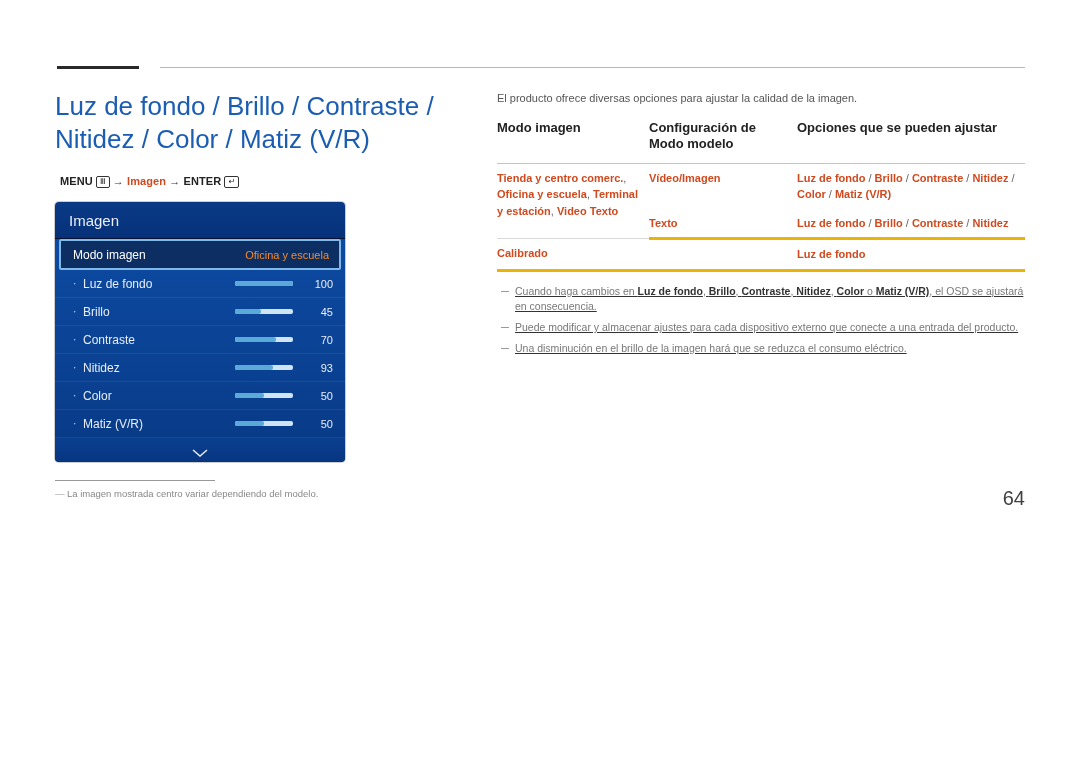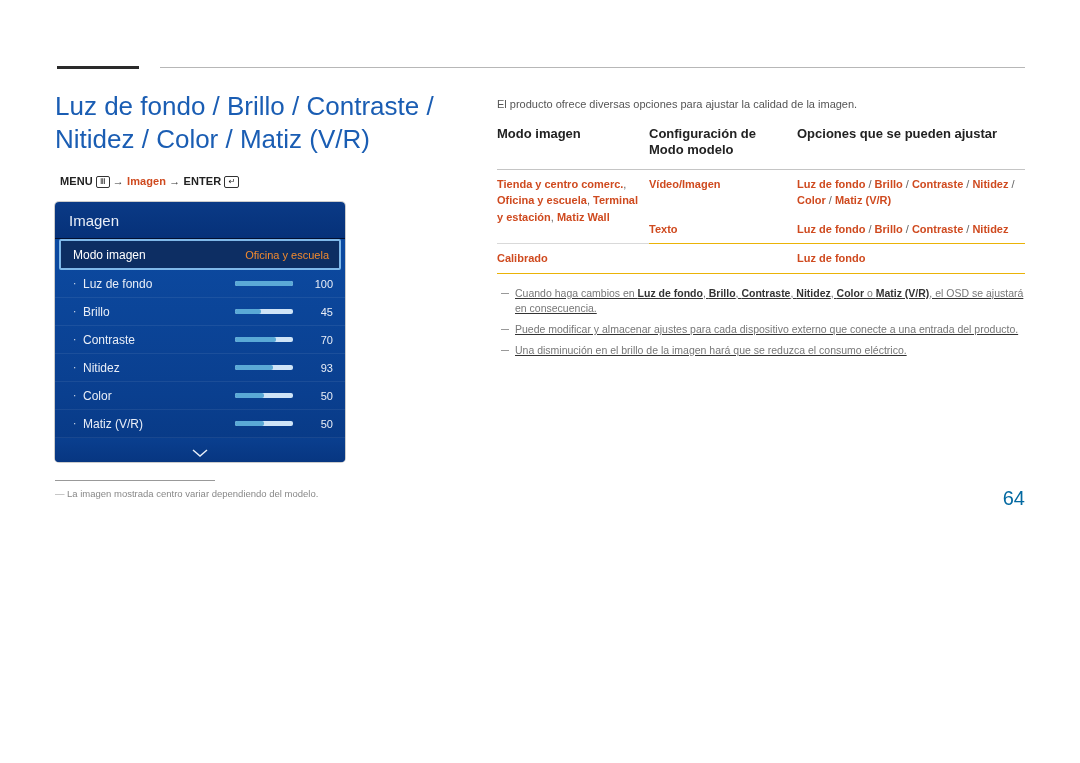--- a/index.html
+++ b/index.html
@@ -148,40 +148,40 @@
     margin: 18px 0 6px 0;
   }
   .footnote {
     font-size: 9.5px;
     color: #888;
     display: flex;
     line-height: 1.4;
   }
   .footnote .dash { width: 12px; color: #aaa; }
   
-  .intro { font-size: 11px; color: #555; margin-top: 8px; margin-bottom: 16px; }
+  .intro { font-size: 11px; color: #555; margin-top: 2px; margin-bottom: 16px; }
   table.modes {
     border-collapse: collapse;
     width: 100%;
     font-size: 11px;
   }
   table.modes th {
     text-align: left;
     font-weight: 700;
     font-size: 13px;
     color: #222;
     padding: 0 8px 10px 0;
     vertical-align: top;
     border-bottom: 1px solid #c5c5c5;
     line-height: 1.25;
   }
   table.modes td {
     vertical-align: top;
     padding: 6px 8px 6px 0;
-    border-bottom: 1px solid #eab308;
+    border-bottom: 3px solid #eab308;
     color: #cf4a1f;
     font-weight: 700;
     line-height: 1.5;
   }
   table.modes td .sep { color: #666; font-weight: 400; }
   table.modes .col1 { width: 152px; }
   table.modes .col2 { width: 148px; }
   .notes {
     margin-top: 12px;
     padding-left: 2px;
@@ -206,21 +206,21 @@
     top: 7px;
     width: 8px;
     border-top: 1px solid #999;
   }
   .note-item .txt { flex: 1; }
   .note-item .txt b { color: #333; font-weight: 700; }
   .pagenum {
     position: absolute;
     bottom: 20px;
     right: 55px;
-    color: #0369a1;
+    color: #404040;
     font-size: 20px;
     font-weight: 300;
   }
 </style>
 </head>
 <body>
 
 <div class="page">
   <div class="top-rule-short"></div>
   <div class="top-rule-long"></div>
@@ -325,21 +325,21 @@
           </colgroup>
         <thead>
           <tr>
             <th>Modo imagen</th>
             <th>Configuración de Modo modelo</th>
             <th>Opciones que se pueden ajustar</th>
           </tr>
         </thead>
         <tbody id="modes-body">
         <tr>
-              <td rowspan="2" style="border-bottom: 1px solid rgb(217, 217, 217);"><span>Tienda y centro comerc.</span><span class="sep">, </span><span>Oficina y escuela</span><span class="sep">, </span><span>Terminal y estación</span><span class="sep">, </span><span>Matiz Wall</span></td>
+              <td rowspan="2" style="border-bottom: 1px solid rgb(217, 217, 217);"><span>Tienda y centro comerc.</span><span class="sep">, </span><span>Oficina y escuela</span><span class="sep">, </span><span>Terminal y estación</span><span class="sep">, </span><span>Video Texto</span></td>
               <td style="border-bottom: none;">Vídeo/Imagen</td>
               <td style="border-bottom: none;"><span>Luz de fondo</span><span class="sep"> / </span><span>Brillo</span><span class="sep"> / </span><span>Contraste</span><span class="sep"> / </span><span>Nitidez</span><span class="sep"> / </span><span>Color</span><span class="sep"> / </span><span>Matiz (V/R)</span></td>
             </tr>
             <tr>
               <td>Texto</td>
               <td><span>Luz de fondo</span><span class="sep"> / </span><span>Brillo</span><span class="sep"> / </span><span>Contraste</span><span class="sep"> / </span><span>Nitidez</span></td>
             </tr>
             <tr>
               <td><span>Calibrado</span></td>
               <td></td>

